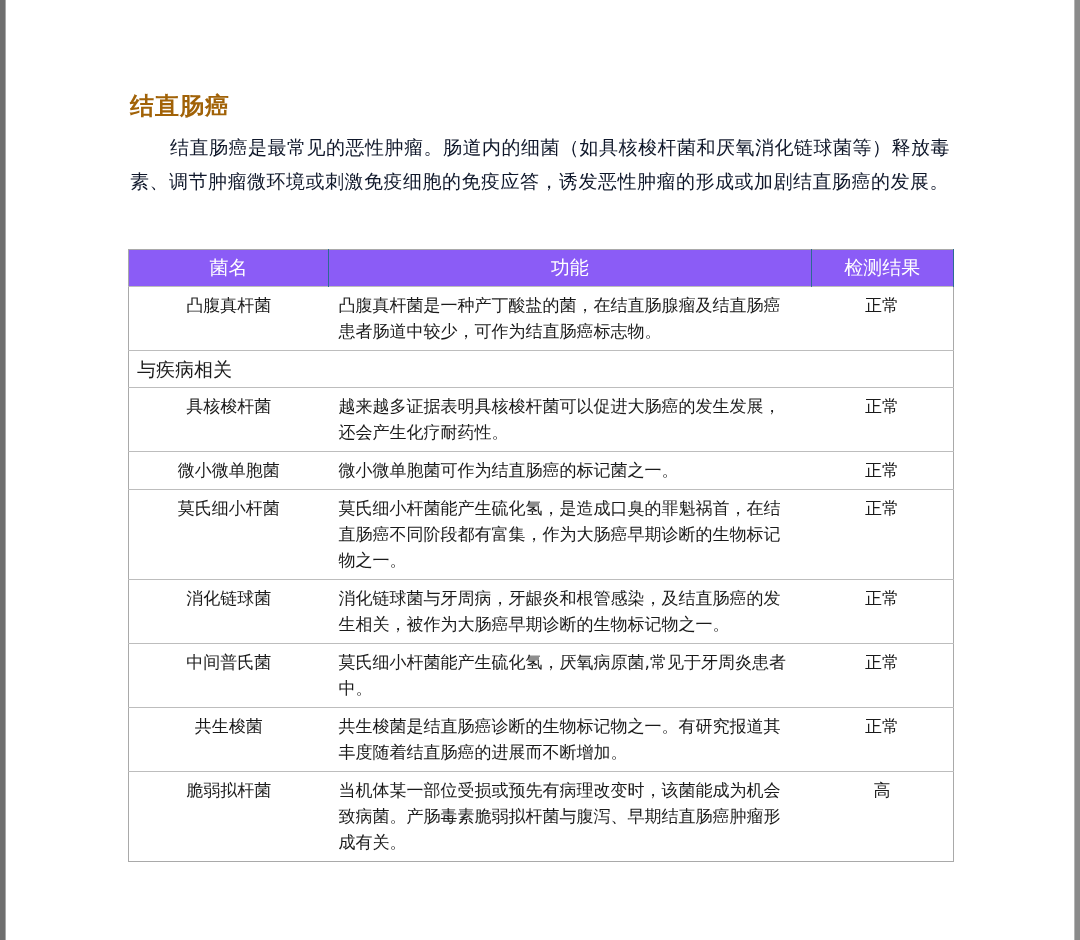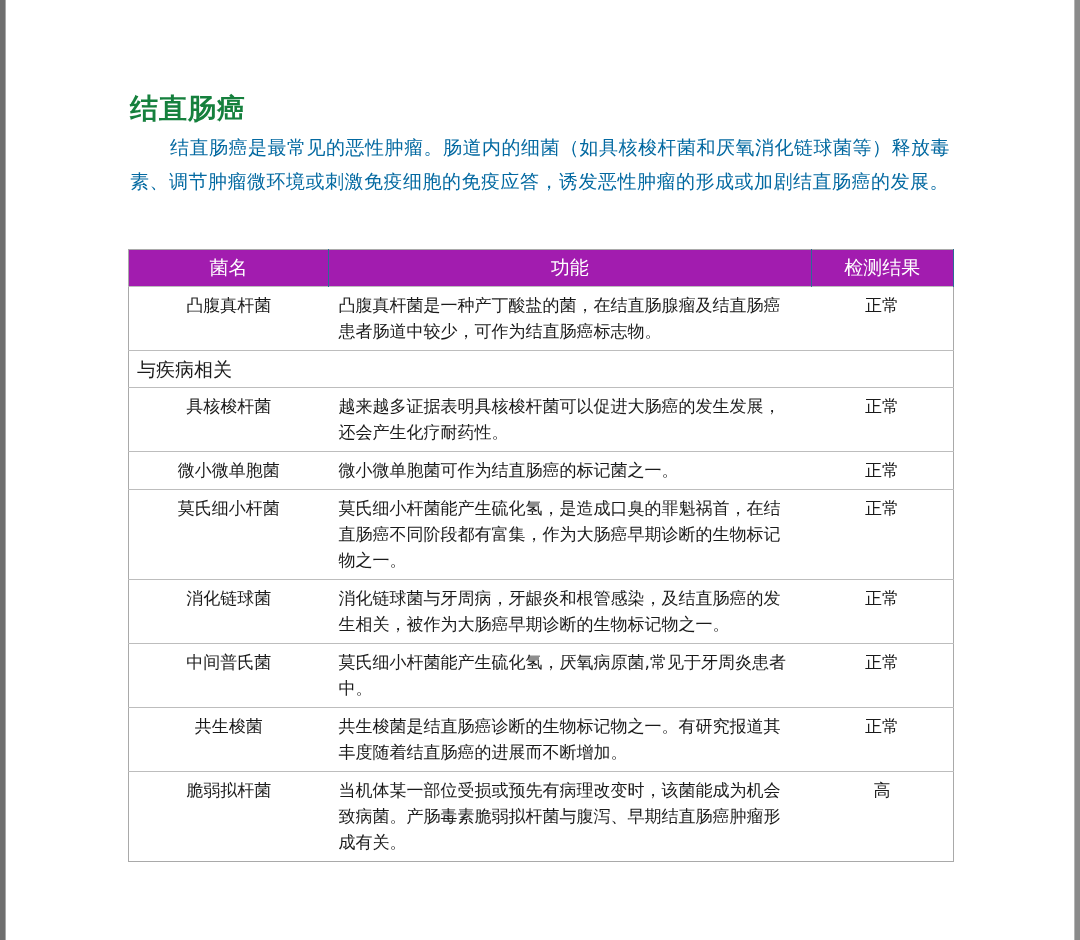--- a/index.html
+++ b/index.html
@@ -8,35 +8,35 @@
       background: #ffffff;
       font-family: "DejaVu Sans", "Liberation Sans", sans-serif;
       color: #1a1a1a;
       position: relative;
     }
     .edge-left { position: absolute; left: 0; top: 0; width: 5px; height: 940px; background: #6e6e6e; border-right: 1px solid #a8a8a8; }
     .edge-right { position: absolute; right: 0; top: 0; width: 5px; height: 940px; background: #8a8a8a; border-left: 1px solid #b4b4b4; }
     .page { position: absolute; left: 6px; right: 6px; top: 0; bottom: 0; background: #fff; }
     .title {
       position: absolute; left: 124px; top: 90px;
-      font-size: 28px; font-weight: bold; color: #15803d; letter-spacing: 1px;
+      font-size: 24px; font-weight: bold; color: #a16207; letter-spacing: 1px;
     }
     .intro {
       position: absolute; left: 124px; top: 130px; width: 830px;
-      font-size: 19px; line-height: 34px; color: #0369a1; letter-spacing: 0.5px;
+      font-size: 19px; line-height: 34px; color: #0f172a; letter-spacing: 0.5px;
       text-indent: 40px; margin: 0;
     }
     table.bac {
       position: absolute; left: 122px; top: 249px;
       width: 826px; border-collapse: collapse;
       font-size: 17px; color: #1a1a1a;
       border: 1.5px solid #a9a9a9;
     }
     table.bac th {
-      background: #a21caf; color: #ffffff; font-weight: normal;
+      background: #8b5cf6; color: #ffffff; font-weight: normal;
       font-size: 19px; height: 36px; padding: 0;
       border-right: 1px solid #2d6a94;
     }
     table.bac th.c1 { width: 200px; }
     table.bac th.c2 { width: 484px; }
     table.bac th.c3 { width: 142px; }
     table.bac td {
       border-top: 1.5px solid #bdbdbd; vertical-align: top;
       padding: 5px 8px 6px; line-height: 26px;
     }

